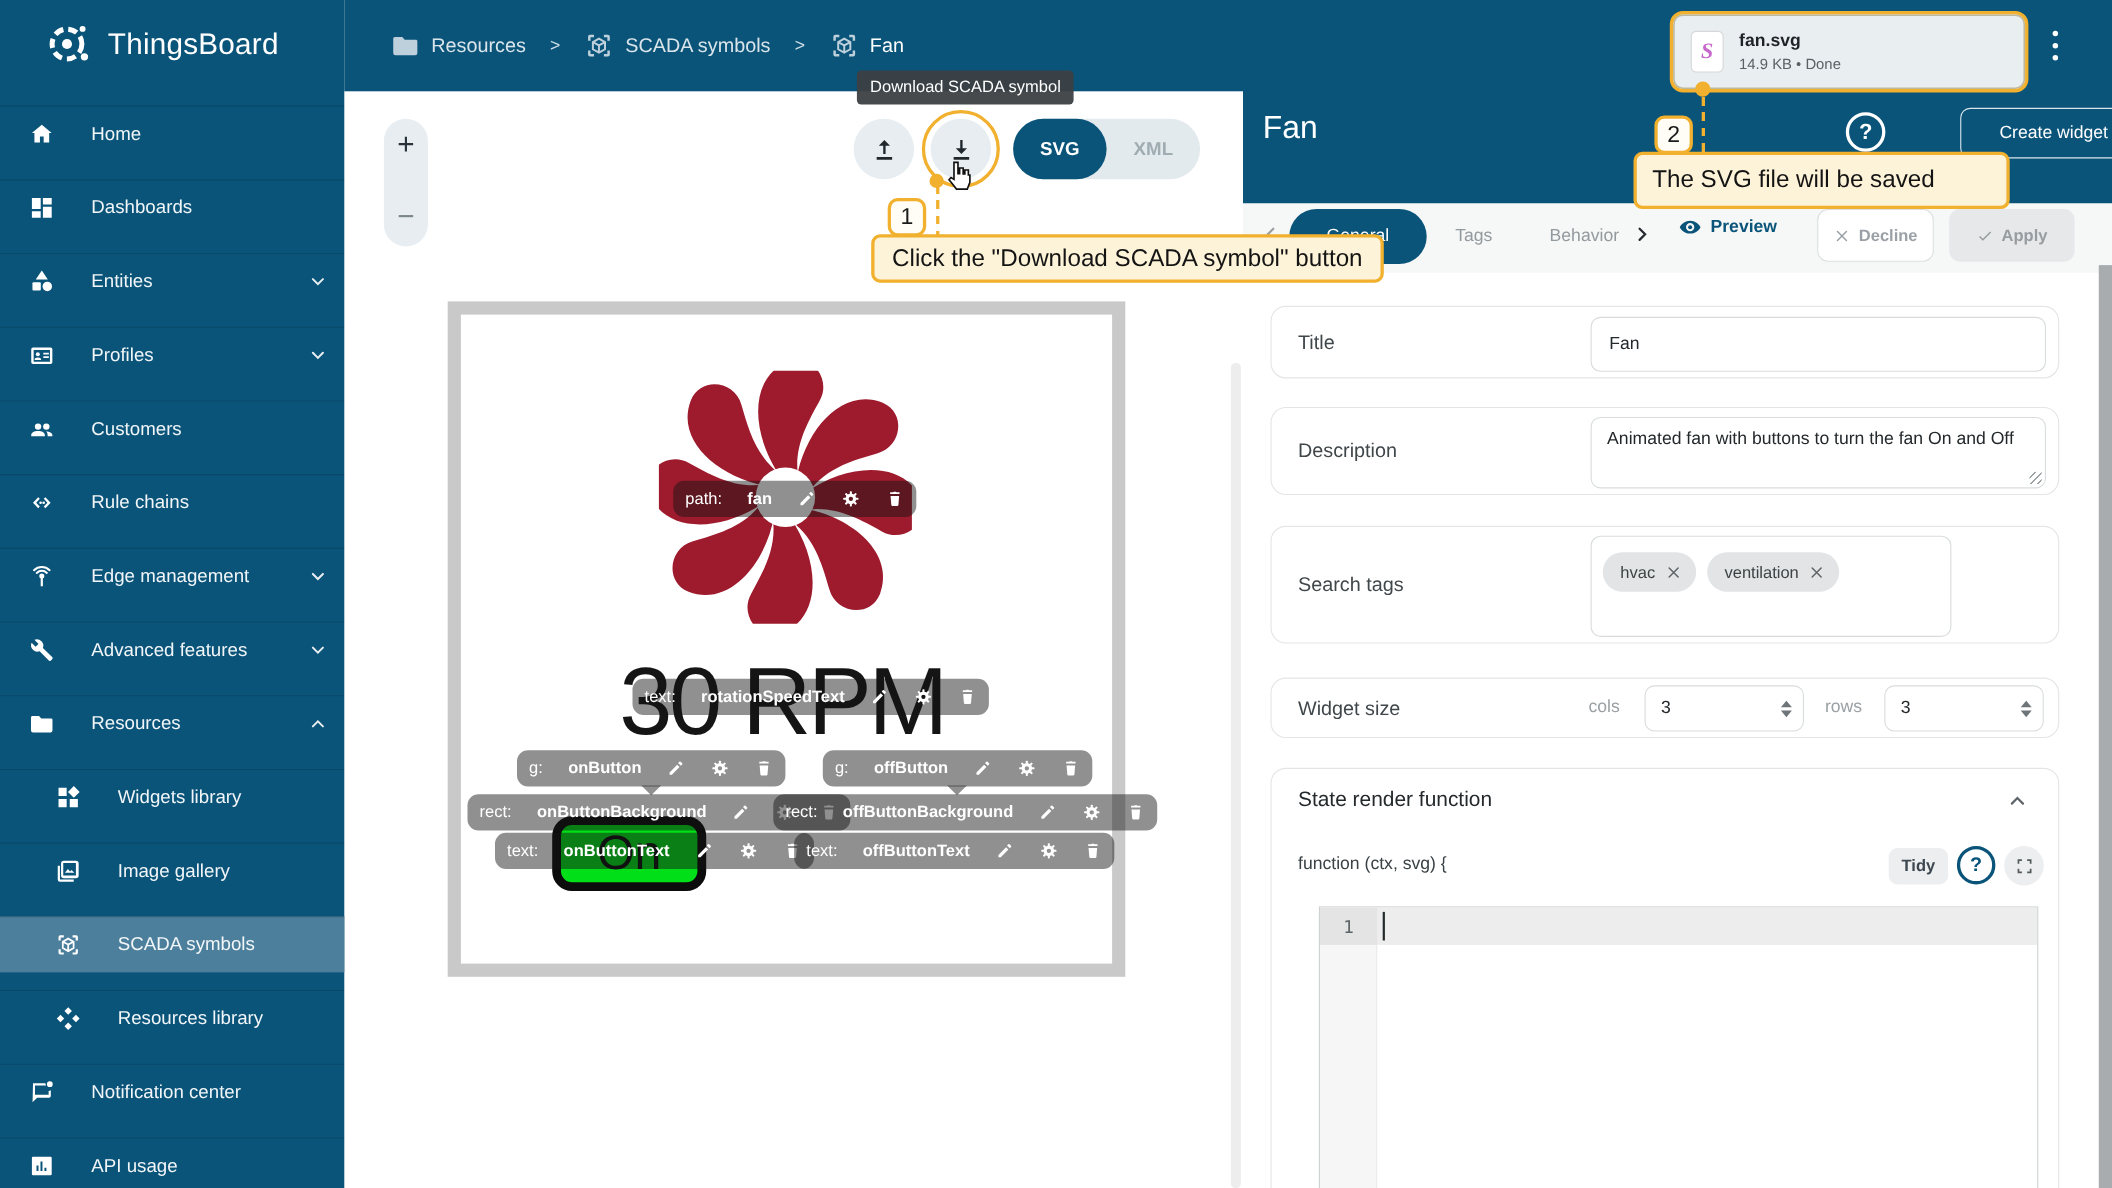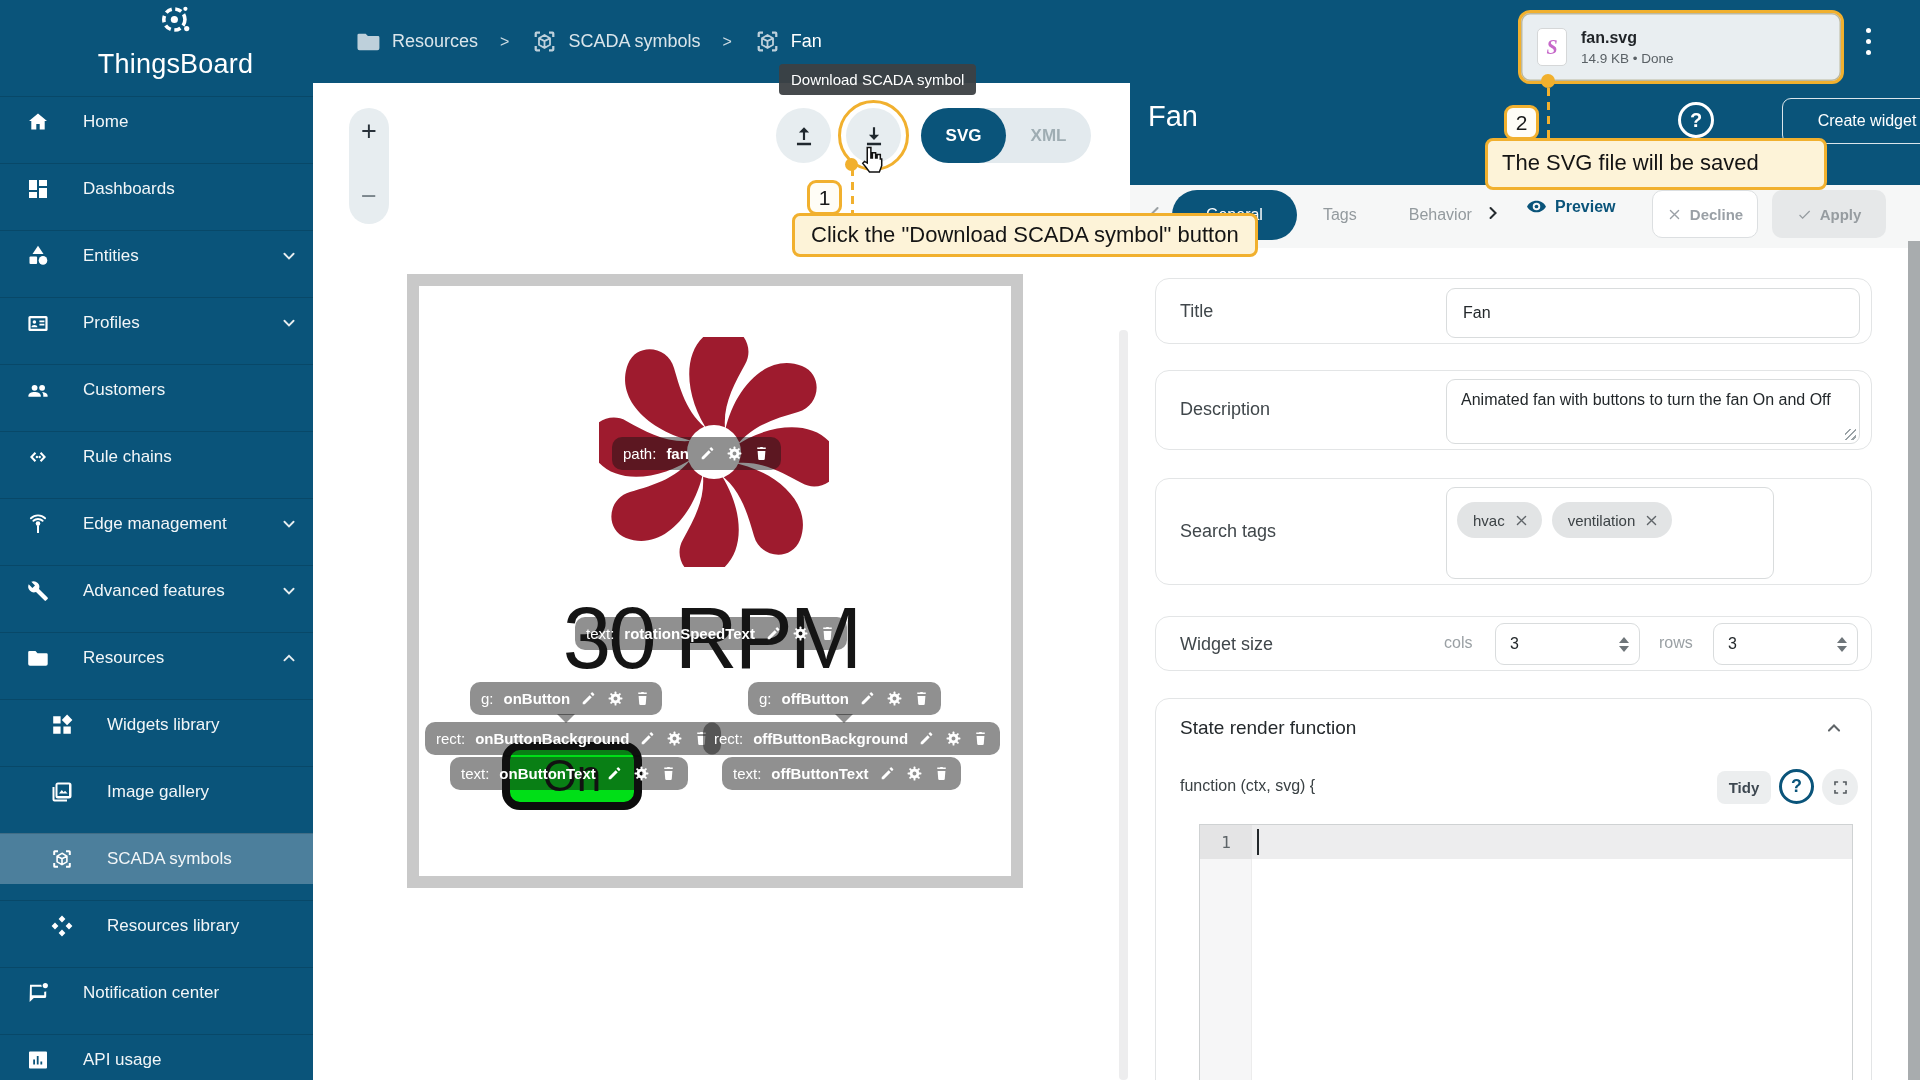--- a/index.html
+++ b/index.html
@@ -1,21 +1,21 @@
 <!DOCTYPE html>
 <html><head>
 <meta charset="utf-8">
 <style>
   * { margin:0; padding:0; box-sizing:border-box; }
   html,body { width:1920px; height:1080px; background:#fff; font-family:"Liberation Sans","DejaVu Sans",sans-serif; }
   .app { position:relative; width:1920px; height:1080px; overflow:hidden; background:#fff; }
 
   
   .sidebar { position:absolute; left:0; top:0; width:313px; height:1080px; background:#0a547a; z-index:2; }
-  .logo { display:flex; align-items:center; height:80px; padding-left:38px; gap:10px;flex-direction:column; }
+  .logo { display:flex; align-items:center; height:80px; padding-left:38px; gap:10px; }
   .logo svg { width:50px; height:50px; color:#fff; }
   .logo-text { color:#fff; font-size:27px; font-weight:400; letter-spacing:.2px; }
   .nav-item { position:relative; display:flex; align-items:center; height:51px; padding-left:26px; gap:33px; color:#f2f6f8; border-top:1px solid rgba(0,0,0,0.14); cursor:pointer;margin-top:16px; }
   .nav-item.sub { padding-left:50px; }
   .nav-item.selected { background:#4c7f9c; }
   .nav-ic { width:24px; height:24px; color:#fff; flex:0 0 24px; }
   .nav-label { font-size:17px; font-weight:500; }
   .nav-chev { position:absolute; right:14px; width:20px; height:20px; color:#e8eef0; }
 
   
@@ -56,21 +56,21 @@
   .callout1 { left:792px; top:213px; height:44px; display:flex; align-items:center; padding:0 16px; font-size:22px; white-space:nowrap; }
 
   .frame { position:absolute; left:407px; top:274px; width:616px; height:614px; border:12px solid #c9c9c9; background:#fff; z-index:2; }
   .fan-svg { position:absolute; left:599px; top:337px; width:230px; height:230px; z-index:2; }
   .rpm { position:absolute; left:546px; top:588px; width:330px; text-align:center; font-size:87px; letter-spacing:-3px; color:#151515; z-index:2; white-space:nowrap; }
 
   .scada-btn { position:absolute; width:140px; height:68px; border:8px solid #0c0c0c; border-radius:18px; display:flex; align-items:center; justify-content:center; font-size:44px; color:#101010; z-index:3; }
   .btn-on { left:502px; top:742px; background:#00df17; }
   .btn-off { left:778px; top:742px; width:146px; background:#fe1221; }
 
-  .tag { position:absolute; height:33px; display:inline-flex; align-items:center; gap:10px; padding:0 11px; background:rgba(20,20,20,0.47); border-radius:10px; color:#fff; z-index:6; white-space:nowrap; }
+  .tag { position:absolute; height:33px; display:inline-flex; align-items:center; gap:23px; padding:0 11px; background:rgba(20,20,20,0.47); border-radius:10px; color:#fff; z-index:6; white-space:nowrap; }
   .tag .tk { font-size:15px; font-weight:500; }
   .tag .tn { font-size:15px; font-weight:700; }
   .tag .ti { width:17px; height:17px; color:#fff; cursor:pointer; }
   .tag.ptr::after { content:""; position:absolute; left:50%; top:32px; margin-left:-9px; border:9px solid transparent; border-top-color:rgba(20,20,20,0.47); }
 
   
   .panel { position:absolute; left:1130px; top:0; width:790px; height:1080px; background:#fff; z-index:4; }
   .panel-head { position:absolute; left:0; top:0; width:790px; height:185px; background:#0a547a; }
   .panel-title { position:absolute; left:18px; top:100px; color:#fff; font-size:29px; font-weight:400; }
   .help-circle { position:absolute; left:548px; top:102px; width:36px; height:36px; border:3px solid #fff; border-radius:50%; color:#fff; font-size:20px; font-weight:700; display:flex; align-items:center; justify-content:center; cursor:pointer; }

